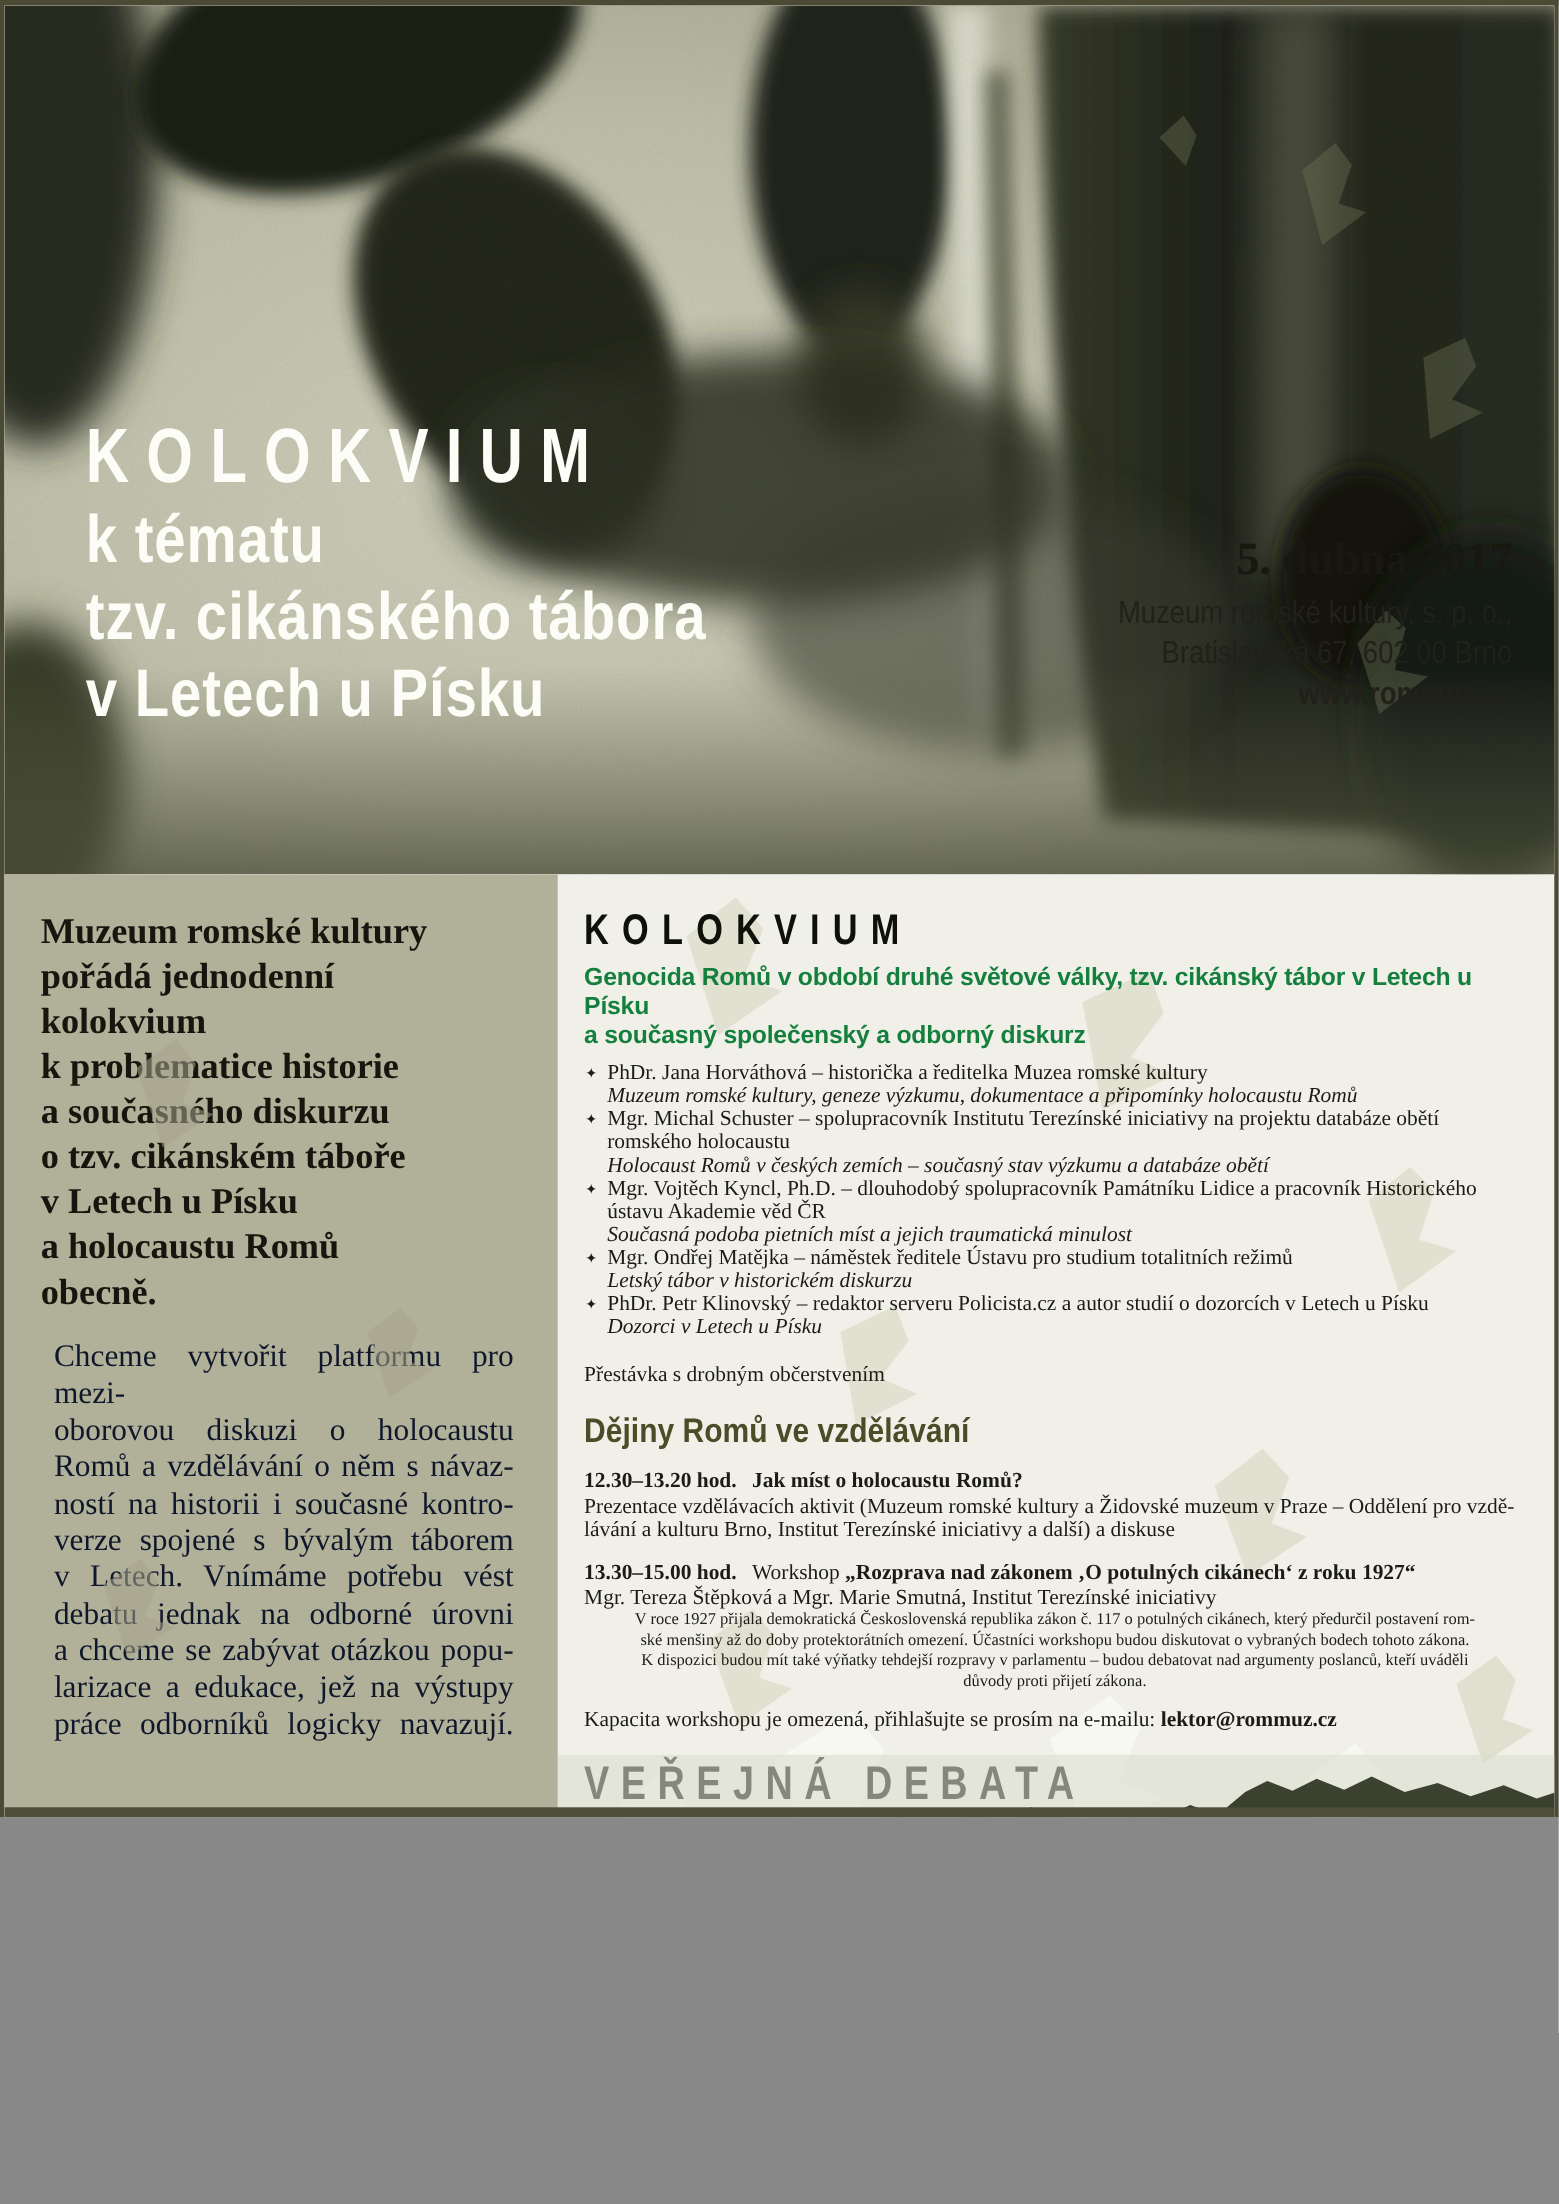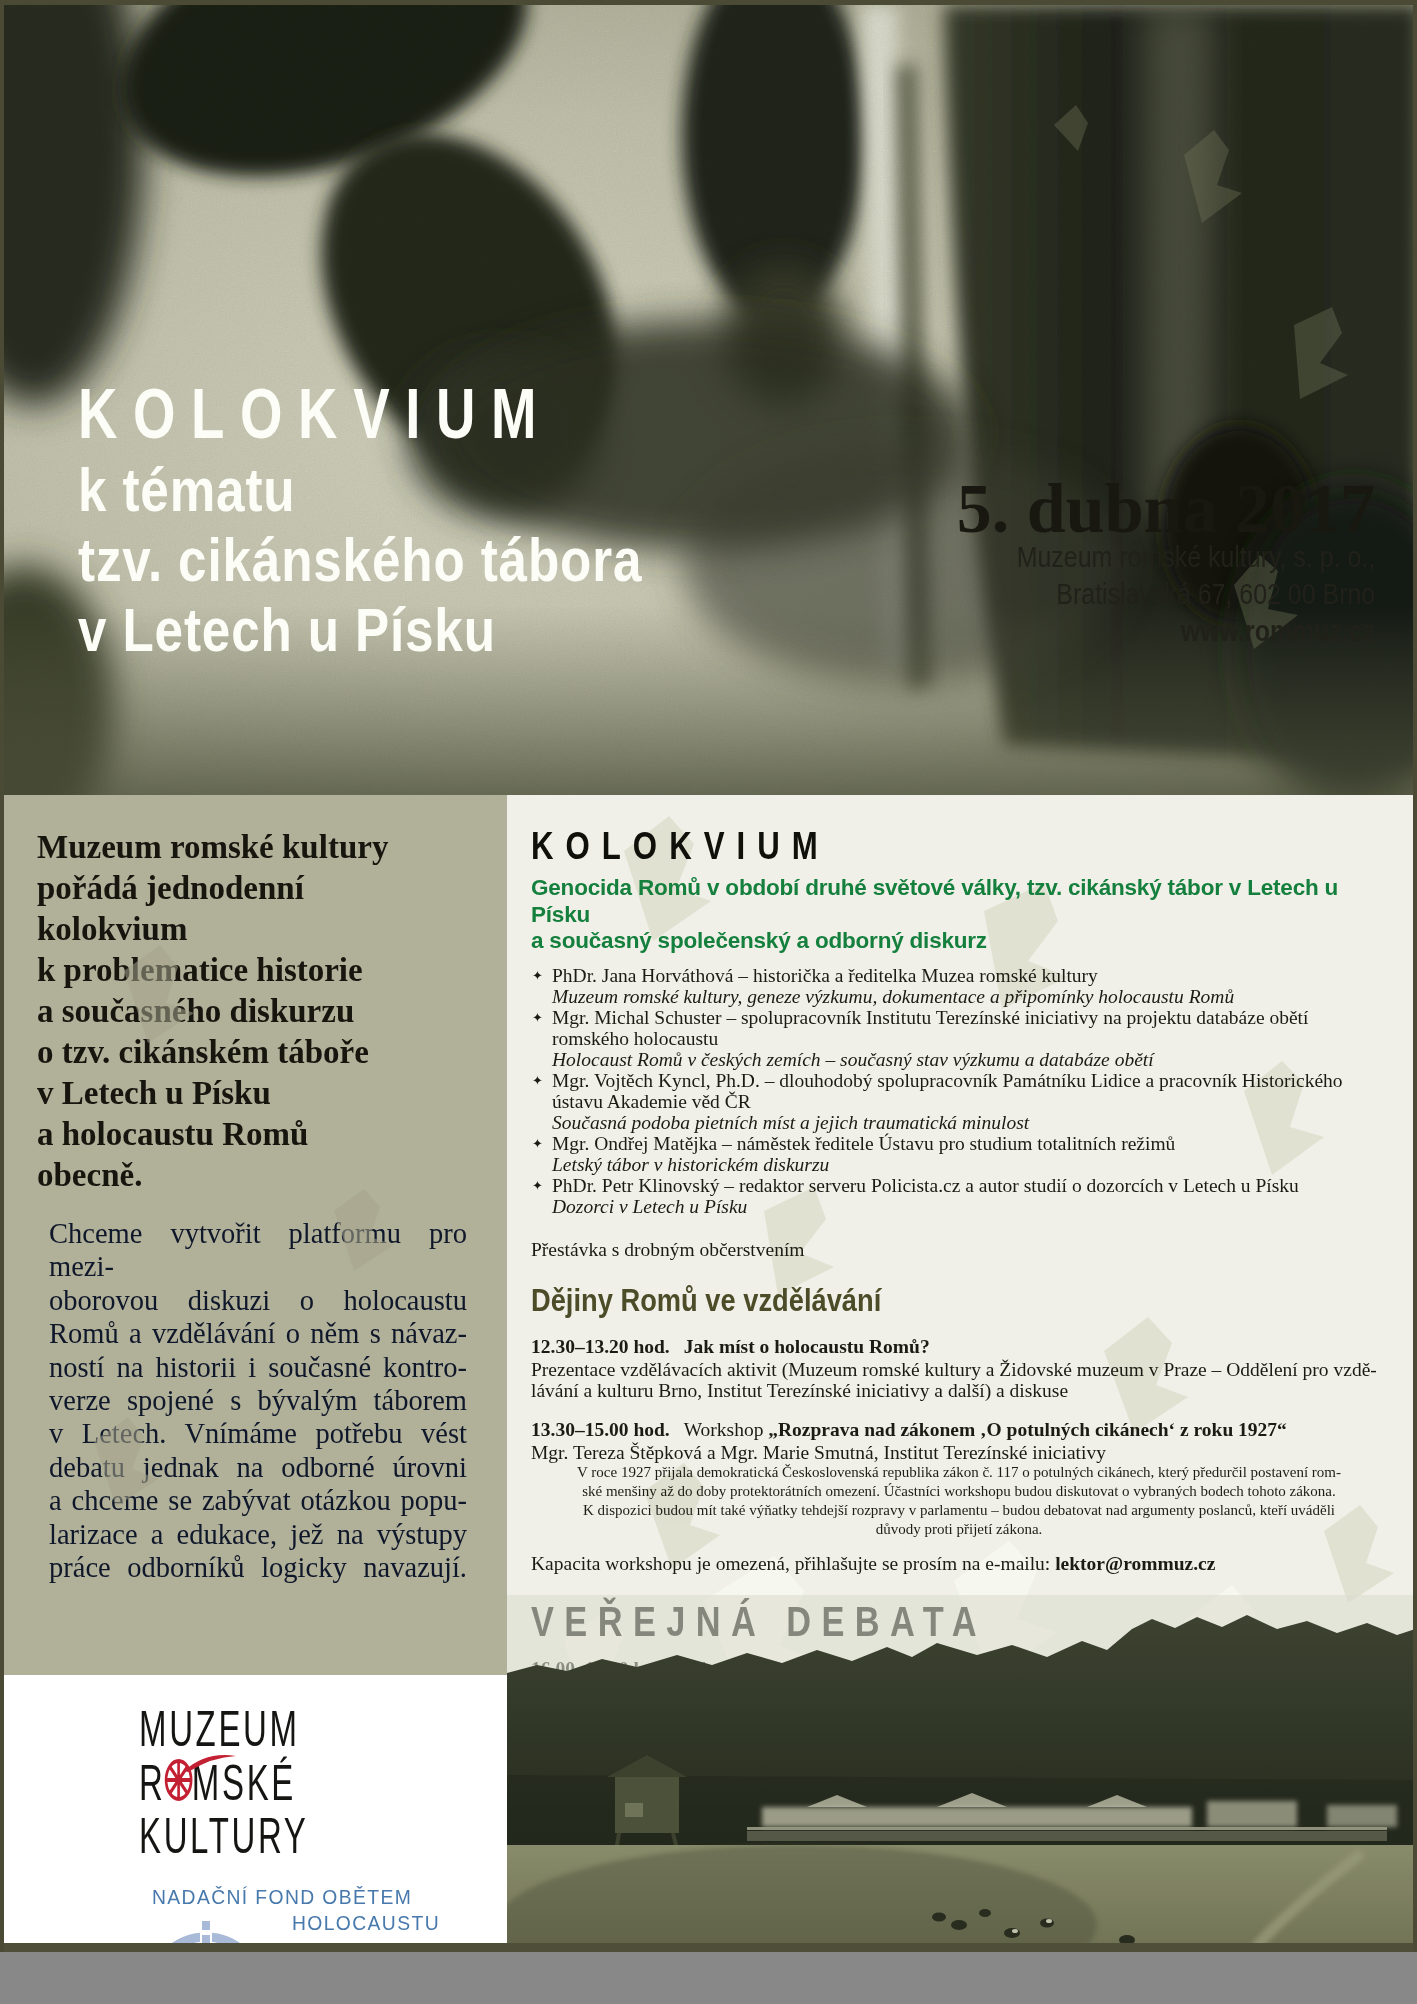--- a/index.html
+++ b/index.html
@@ -1,33 +1,33 @@
 <!DOCTYPE html>
 <html><head>
 <meta charset="utf-8">
 <style>
   html,body{margin:0;padding:0;background:#888;}
   .poster{
-    position:relative; width:1417px; height:1952px; margin:0 auto;
+    position:relative; width:1417px; height:1652px; margin:0 auto;
     background:#f0f0e9; overflow:hidden;
     border-top:5px solid #4b4b35; border-left:4px solid #4b4b35; border-right:4px solid #4b4b35;
     box-sizing:border-box;
     font-family:"Liberation Serif", serif; color:#1b1b14;
   }
   
   .top-photo{position:absolute; left:0; top:0; width:1417px; height:790px; overflow:hidden;}
   .top-photo svg{display:block;}
   .title-block{position:absolute; left:74px; top:368px; z-index:5; color:#fdfdf7;
     font-family:"Liberation Sans", sans-serif; font-weight:bold;}
   .title-l1{font-size:70px; letter-spacing:20px; transform:scaleX(0.78); transform-origin:0 50%;
     line-height:82px; white-space:nowrap;}
   .title-l{font-size:61px; letter-spacing:1px; transform:scaleX(0.84); transform-origin:0 50%;
     line-height:70px; white-space:nowrap;}
   .date-block{position:absolute; right:46px; top:474px; z-index:5; text-align:right; color:#181810;}
-  .date-line{font-size:70px; font-weight:bold; font-family:"Liberation Serif", serif; line-height:60px;text-align:right;}
+  .date-line{font-size:42px; font-weight:bold; font-family:"Liberation Serif", serif; line-height:60px;text-align:right;}
   .venue-line{font-family:"Liberation Sans", sans-serif; font-size:29px; line-height:37px;
     transform:scaleX(0.86); transform-origin:100% 50%; white-space:nowrap; color:#21211a;}
   .venue-bold{font-weight:bold;}
   
   .left-col{position:absolute; left:0; top:790px; width:503px; height:880px; background:#b1b099; z-index:1;}
   .intro1{position:absolute; left:33px; top:32px; width:430px; margin:0;
     font-size:33px; line-height:41px; font-weight:bold; color:#16160f; white-space:pre-line;}
   .intro2{position:absolute; left:45px; top:422px; width:418px; margin:0;
     font-size:28.5px; line-height:33.4px; color:#0f172a; white-space:pre-line;
     text-align:justify; text-align-last:justify;}

